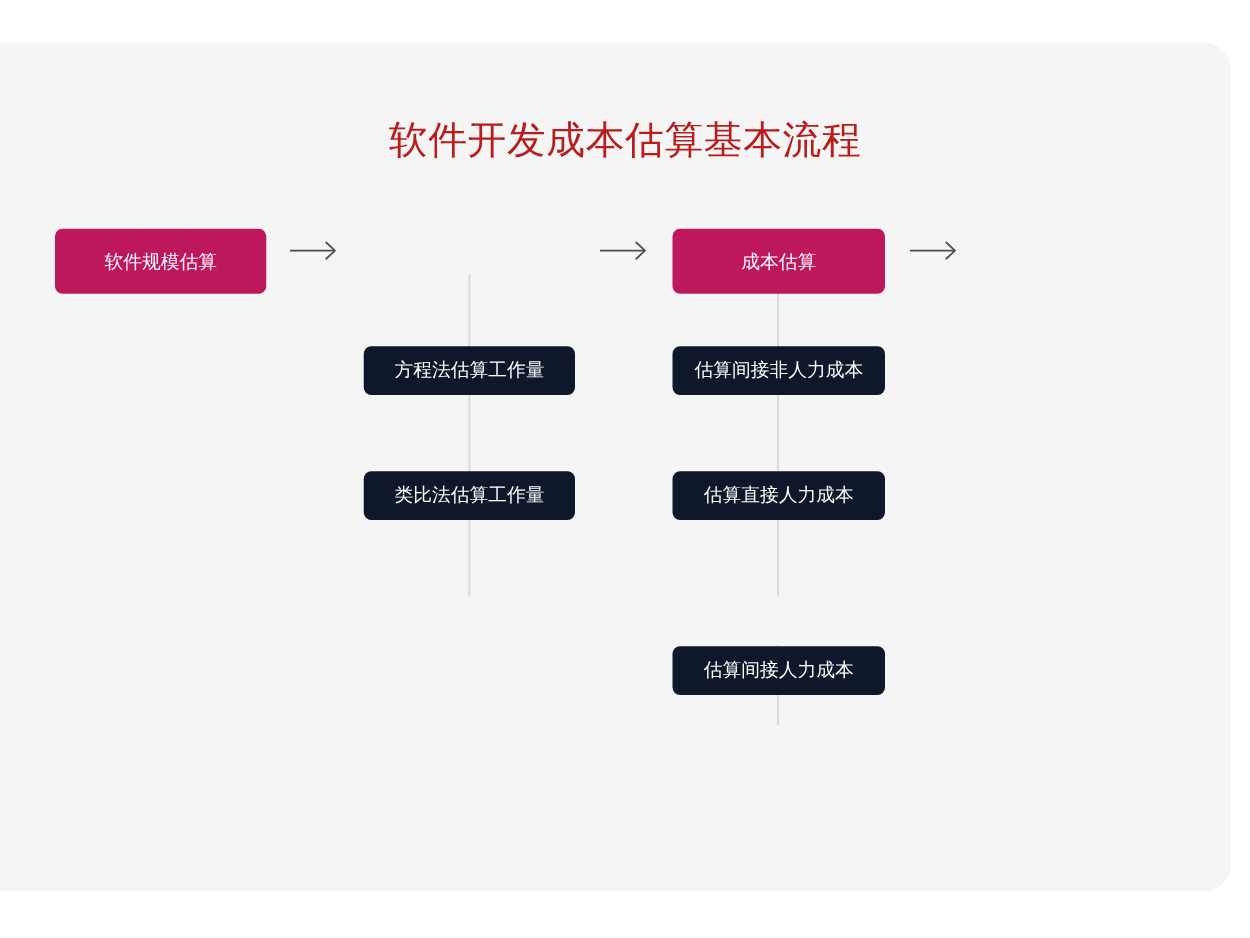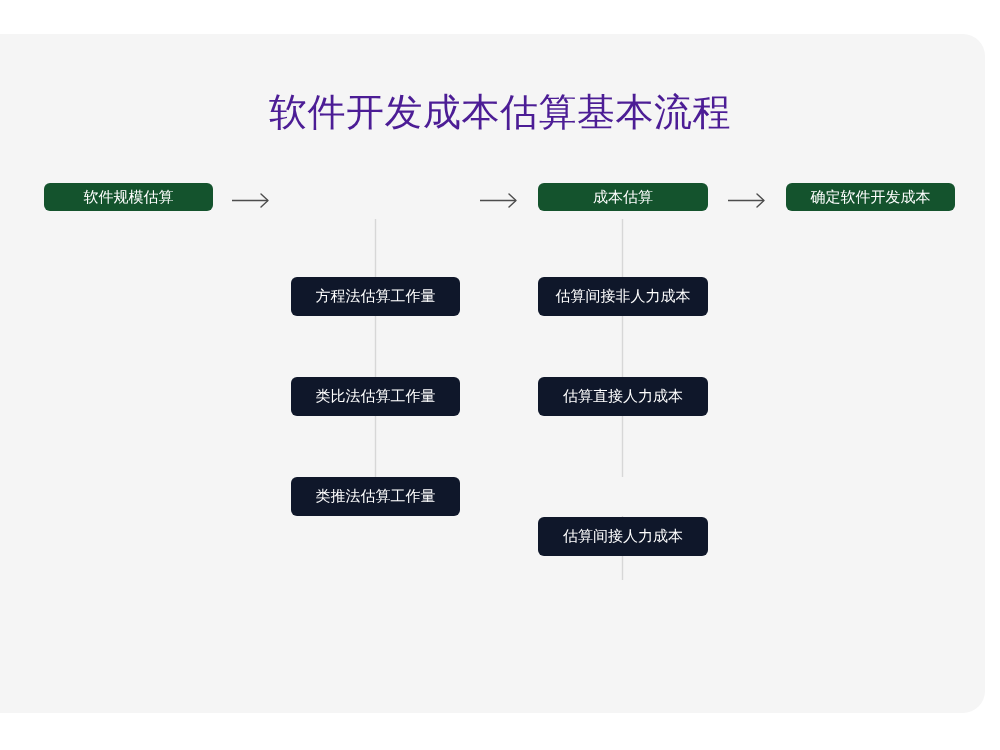--- a/index.html
+++ b/index.html
@@ -40,23 +40,23 @@
     height: 750px;
   }
 
   
   .chart-title {
     position: absolute;
     left: 0;
     top: 92px;
     width: 1000px;
     text-align: center;
-    font-size: 38px;
+    font-size: 31px;
     line-height: 40px;
-    color: #4c1d95;
+    color: #b91c1c;
     letter-spacing: 0.5px;
     white-space: nowrap;
   }
 
   
   .connectors {
     position: absolute;
     left: 0;
     top: 0;
     width: 1000px;
@@ -69,23 +69,23 @@
     position: absolute;
     box-sizing: border-box;
     display: flex;
     align-items: center;
     justify-content: center;
     border-radius: 6px;
     color: #ffffff;
     white-space: nowrap;
   }
   .node.primary {
-    background: #14532d;
+    background: #be185d;
     font-size: 15px;
-    height: 28px;
+    height: 52px;
   }
   .node.secondary {
     background: #0f172a;
     font-size: 15px;
     height: 39px;
   }
 
   
   .col1 { left: 44px;  width: 169px; }
   .col2 { left: 291px; width: 169px; }
@@ -141,27 +141,25 @@
         <line x1="622.5" y1="416" x2="622.5" y2="477"></line>
         <line x1="622.5" y1="516" x2="622.5" y2="580"></line>
       </g>
     </svg>
 
     <div class="node primary col1 row-top">软件规模估算</div>
 
 
     <div class="node primary col3 row-top">成本估算</div>
 
-    <div class="node primary col4 row-top">确定软件开发成本</div>
 
     <div class="node secondary col2 c2r1">方程法估算工作量</div>
 
     <div class="node secondary col2 c2r2">类比法估算工作量</div>
 
-    <div class="node secondary col2 c2r3">类推法估算工作量</div>
 
     <div class="node secondary col3 c3r2">估算直接人力成本</div>
 
     <div class="node secondary col3 c3r1">估算间接非人力成本</div>
 
     <div class="node secondary col3 c3r3">估算间接人力成本</div>
 
 
   </div>
 </div>

